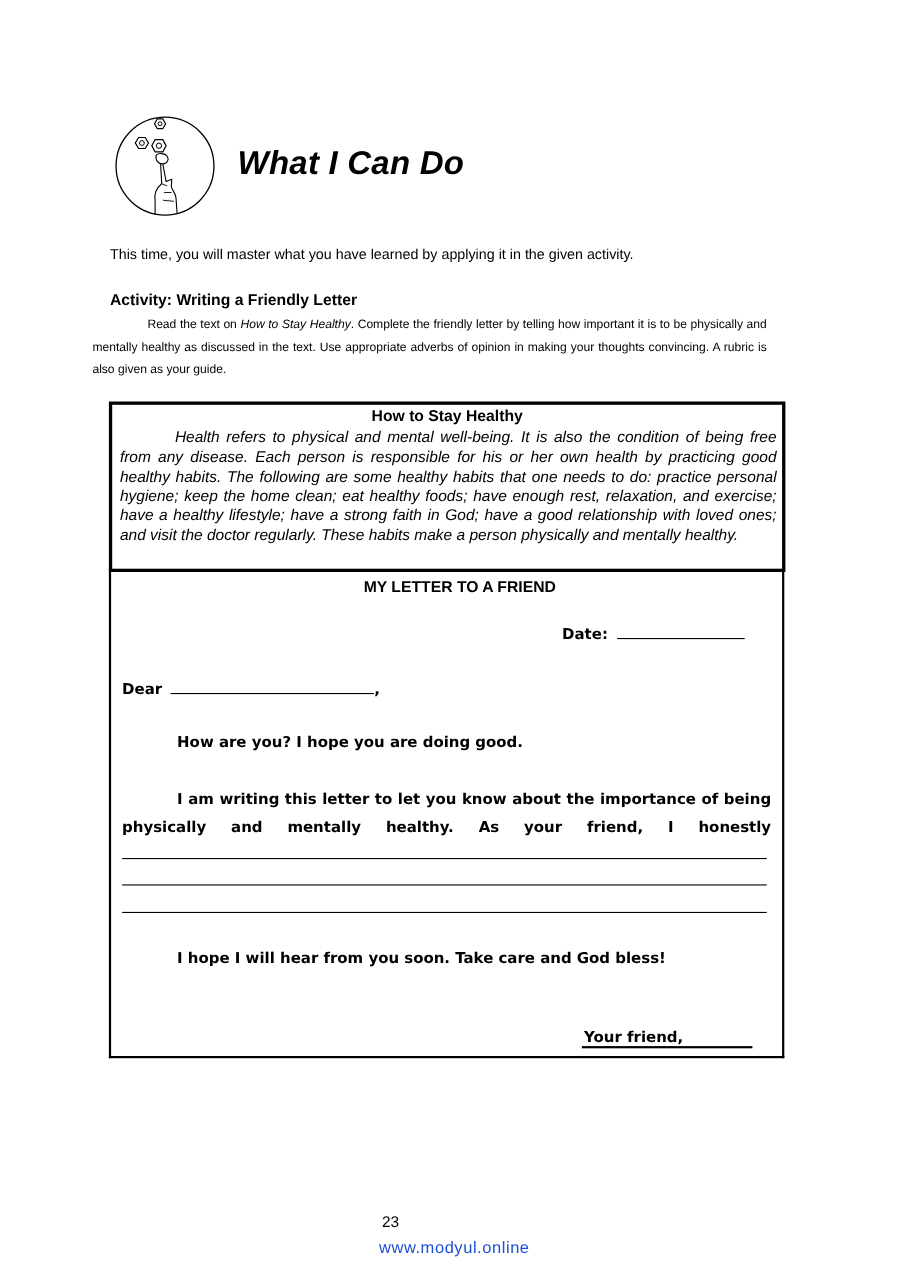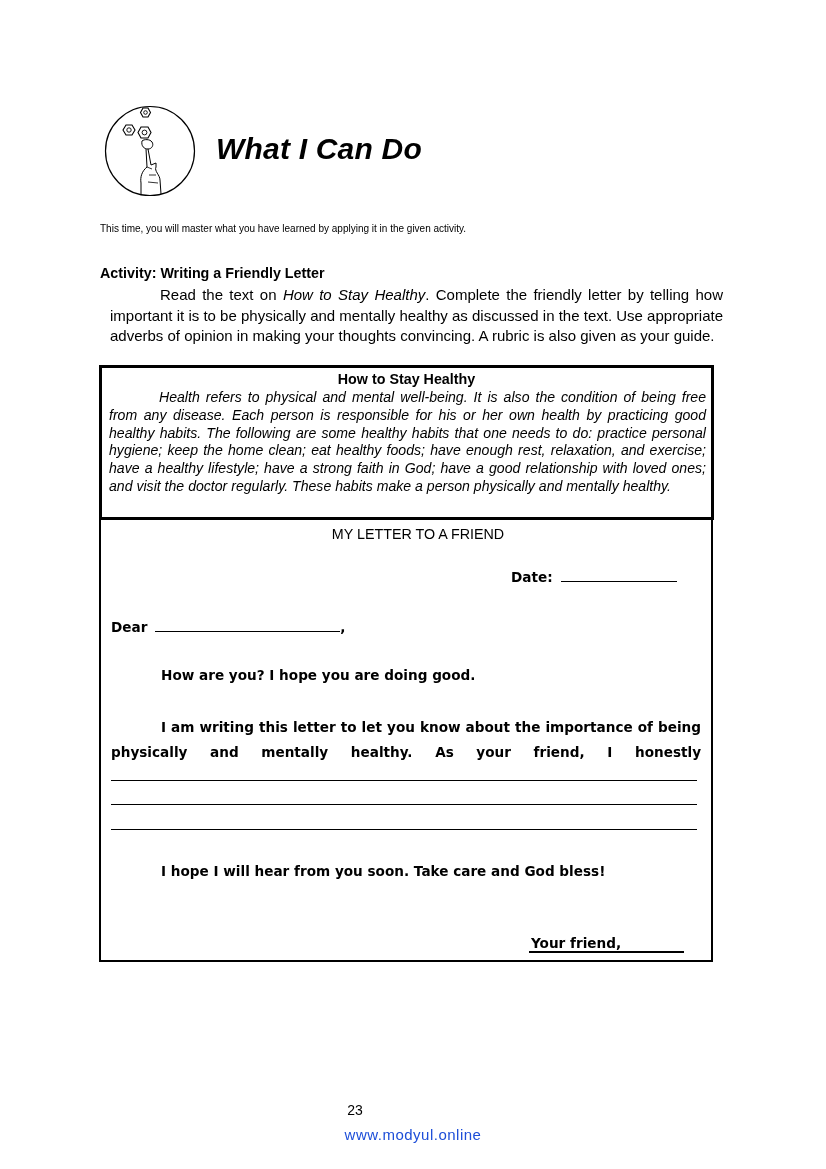--- a/index.html
+++ b/index.html
@@ -1,29 +1,29 @@
 <!DOCTYPE html>
 <html><head>
   <meta charset="utf-8">
   <style>
     html, body { margin: 0; padding: 0; background: #ffffff; }
     body { width: 826px; height: 1169px; position: relative; overflow: hidden; color: #000; font-family: "Liberation Sans", sans-serif; }
     .abs { position: absolute; }
     .icon-wrap { left: 104px; top: 105px; width: 92px; height: 92px; }
     .title { left: 216px; top: 132px; font-size: 30px; font-weight: bold; font-style: italic; letter-spacing: 0.2px; }
-    .intro { left: 100px; top: 223px; font-size: 10px; }
+    .intro { left: 100px; top: 223px; font-size: 13px; }
     .activity-title { left: 100px; top: 265px; font-size: 14.3px; font-weight: bold; }
-    .activity-body { left: 110px; top: 285px; width: 613px; font-size: 15px; line-height: 20.5px; text-align: justify; }
+    .activity-body { left: 84px; top: 285px; width: 613px; font-size: 11px; line-height: 20.5px; text-align: justify; }
     .activity-body .indent { display: inline-block; width: 50px; }
     .story-box { left: 99px; top: 365px; width: 609px; height: 149px; border: 3px solid #000; }
     .story-title { position: absolute; left: 0; right: 0; top: 3px; text-align: center; font-weight: bold; font-size: 14.3px; }
     .story-body { position: absolute; left: 7px; right: 5px; top: 21px; font-style: italic; font-size: 14.1px; line-height: 17.8px; text-align: justify; }
     .story-body .indent { display: inline-block; width: 50px; }
     .letter-box { left: 99px; top: 517px; width: 610px; height: 443px; border-left: 2px solid #000; border-right: 2px solid #000; border-bottom: 2px solid #000; }
-    .letter-title { position: absolute; left: 0; right: 0; top: 9px; text-align: center; font-weight: normal; font-size: 14.3px; padding-left: 24px; }
+    .letter-title { position: absolute; left: 0; right: 0; top: 9px; text-align: center; font-weight: bold; font-size: 14.3px; padding-left: 24px; }
     .letter-font { font-family: "DejaVu Sans", sans-serif; font-weight: bold; font-size: 13.6px; text-align: center; }
     .date-row { position: absolute; left: 410px; top: 52px; }
     .blank { display: inline-block; border-bottom: 1.5px solid #000; vertical-align: baseline; height: 1px; }
     .dear-row { position: absolute; left: 10px; top: 102px; }
     .p1 { position: absolute; left: 60px; top: 150px; }
     .p2 { position: absolute; left: 10px; right: 10px; top: 198px; line-height: 25px; text-align: justify; text-align-last: justify; }
     .p2 .indent { display: inline-block; width: 50px; }
     .write-line { position: absolute; left: 10px; width: 586px; border-top: 1.6px solid #000; height: 0; }
     .p3 { position: absolute; left: 60px; top: 346px; }
     .sign-row { position: absolute; left: 430px; top: 418px; }

